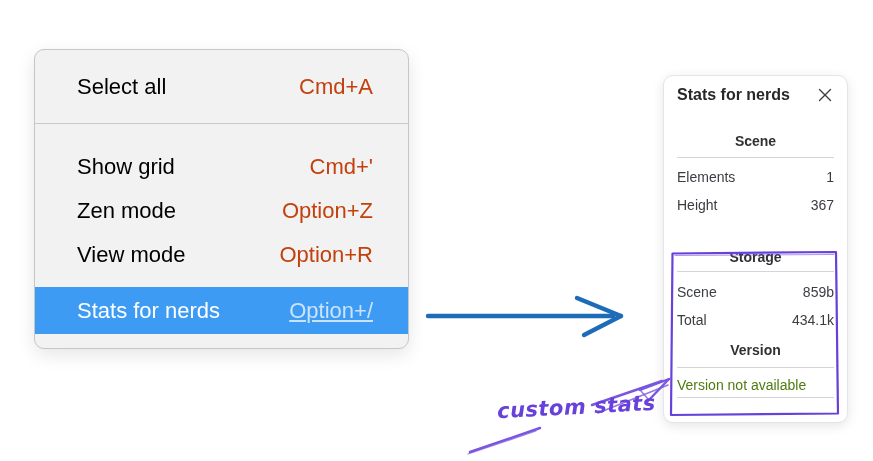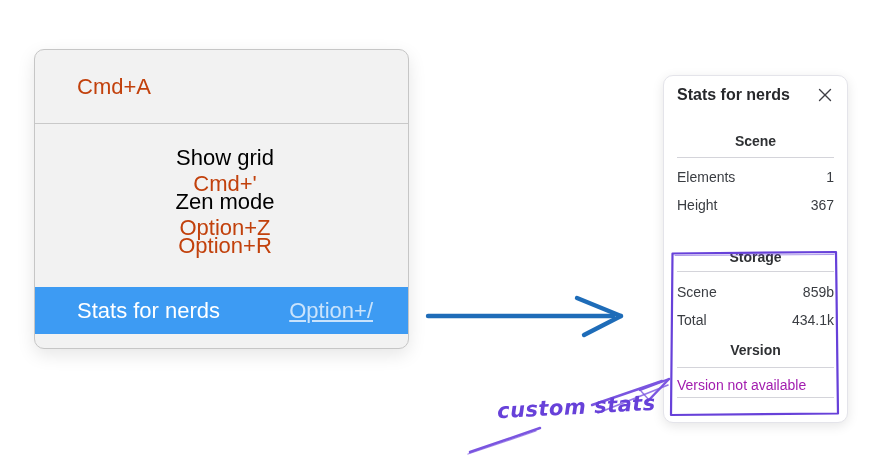--- a/index.html
+++ b/index.html
@@ -13,21 +13,21 @@
     position:absolute;left:34px;top:49px;width:375px;height:300px;
     box-sizing:border-box;background:#f2f2f2;border:1px solid #c6c6c6;
     border-radius:10px;box-shadow:0 6px 18px rgba(0,0,0,.10);
     overflow:hidden;
   }
   .menu-row{
     display:flex;justify-content:space-between;align-items:center;
     padding:0 35px 0 42px;font-size:22px;color:#000;cursor:default;
   }
   .menu-row.first{height:73px;}
-  .menu-row.std{height:44px;flex-direction:column;}
+  .menu-row.std{height:44px;}
   .menu-divider{height:1px;background:#c9c9c9;}
   .menu-group{padding-top:21px;}
   .menu-spacer{height:10px;}
   .menu-row .shortcut{color:#c2410c;}
   .menu-row.selected{height:47px;background:#3d9bf3;color:#ffffff;}
   .menu-row.selected .shortcut{color:rgba(255,255,255,.72);text-decoration:underline;}
 
   
   .panel{
     position:absolute;left:663px;top:75px;width:185px;height:348px;
@@ -43,53 +43,55 @@
   .sec-heading.version{margin-top:6px;}
   .divider{height:1px;background:#d4d4da;}
   .divider.d-scene{margin-top:6px;}
   .divider.d-storage{margin-top:4px;}
   .divider.d-version{margin-top:7px;}
   .divider.d-final{margin-top:0;}
   .stat-row{display:flex;justify-content:space-between;align-items:center;height:28px;}
   .stat-row.tight-top{margin-top:5px;}
   .stat-row.storage-top{margin-top:6px;}
   .stat-value{text-align:right;}
-  .version-note{margin-top:5px;height:24px;display:flex;align-items:center;color:#a21caf;}
+  .version-note{margin-top:5px;height:24px;display:flex;align-items:center;color:#4d7c0f;}
 
   
   .overlay{position:absolute;left:0;top:0;width:873px;height:461px;pointer-events:none;}
 
   
   .annotation-label{
     position:absolute;left:497px;top:395px;width:160px;
     font-family:"DejaVu Sans",sans-serif;font-style:italic;font-weight:bold;
     font-size:21px;color:#6741d9;transform:rotate(-3deg);letter-spacing:.5px;
     white-space:nowrap;
   }
 </style>
 </head>
 <body>
 
 <div class="stage">
 
   <div class="menu">
     <div class="menu-row first">
+      <span>Select all</span>
       <span class="shortcut">Cmd+A</span>
     </div>
     <div class="menu-divider"></div>
     <div class="menu-group">
       <div class="menu-row std">
         <span>Show grid</span>
         <span class="shortcut">Cmd+'</span>
       </div>
       <div class="menu-row std">
         <span>Zen mode</span>
         <span class="shortcut">Option+Z</span>
       </div>
       <div class="menu-row std">
+        <span>View mode</span>
         <span class="shortcut">Option+R</span>
       </div>
       <div class="menu-spacer"></div>
       <div class="menu-row selected">
         <span>Stats for nerds</span>
         <span class="shortcut">Option+/</span>
       </div>
     </div>
   </div>
 

